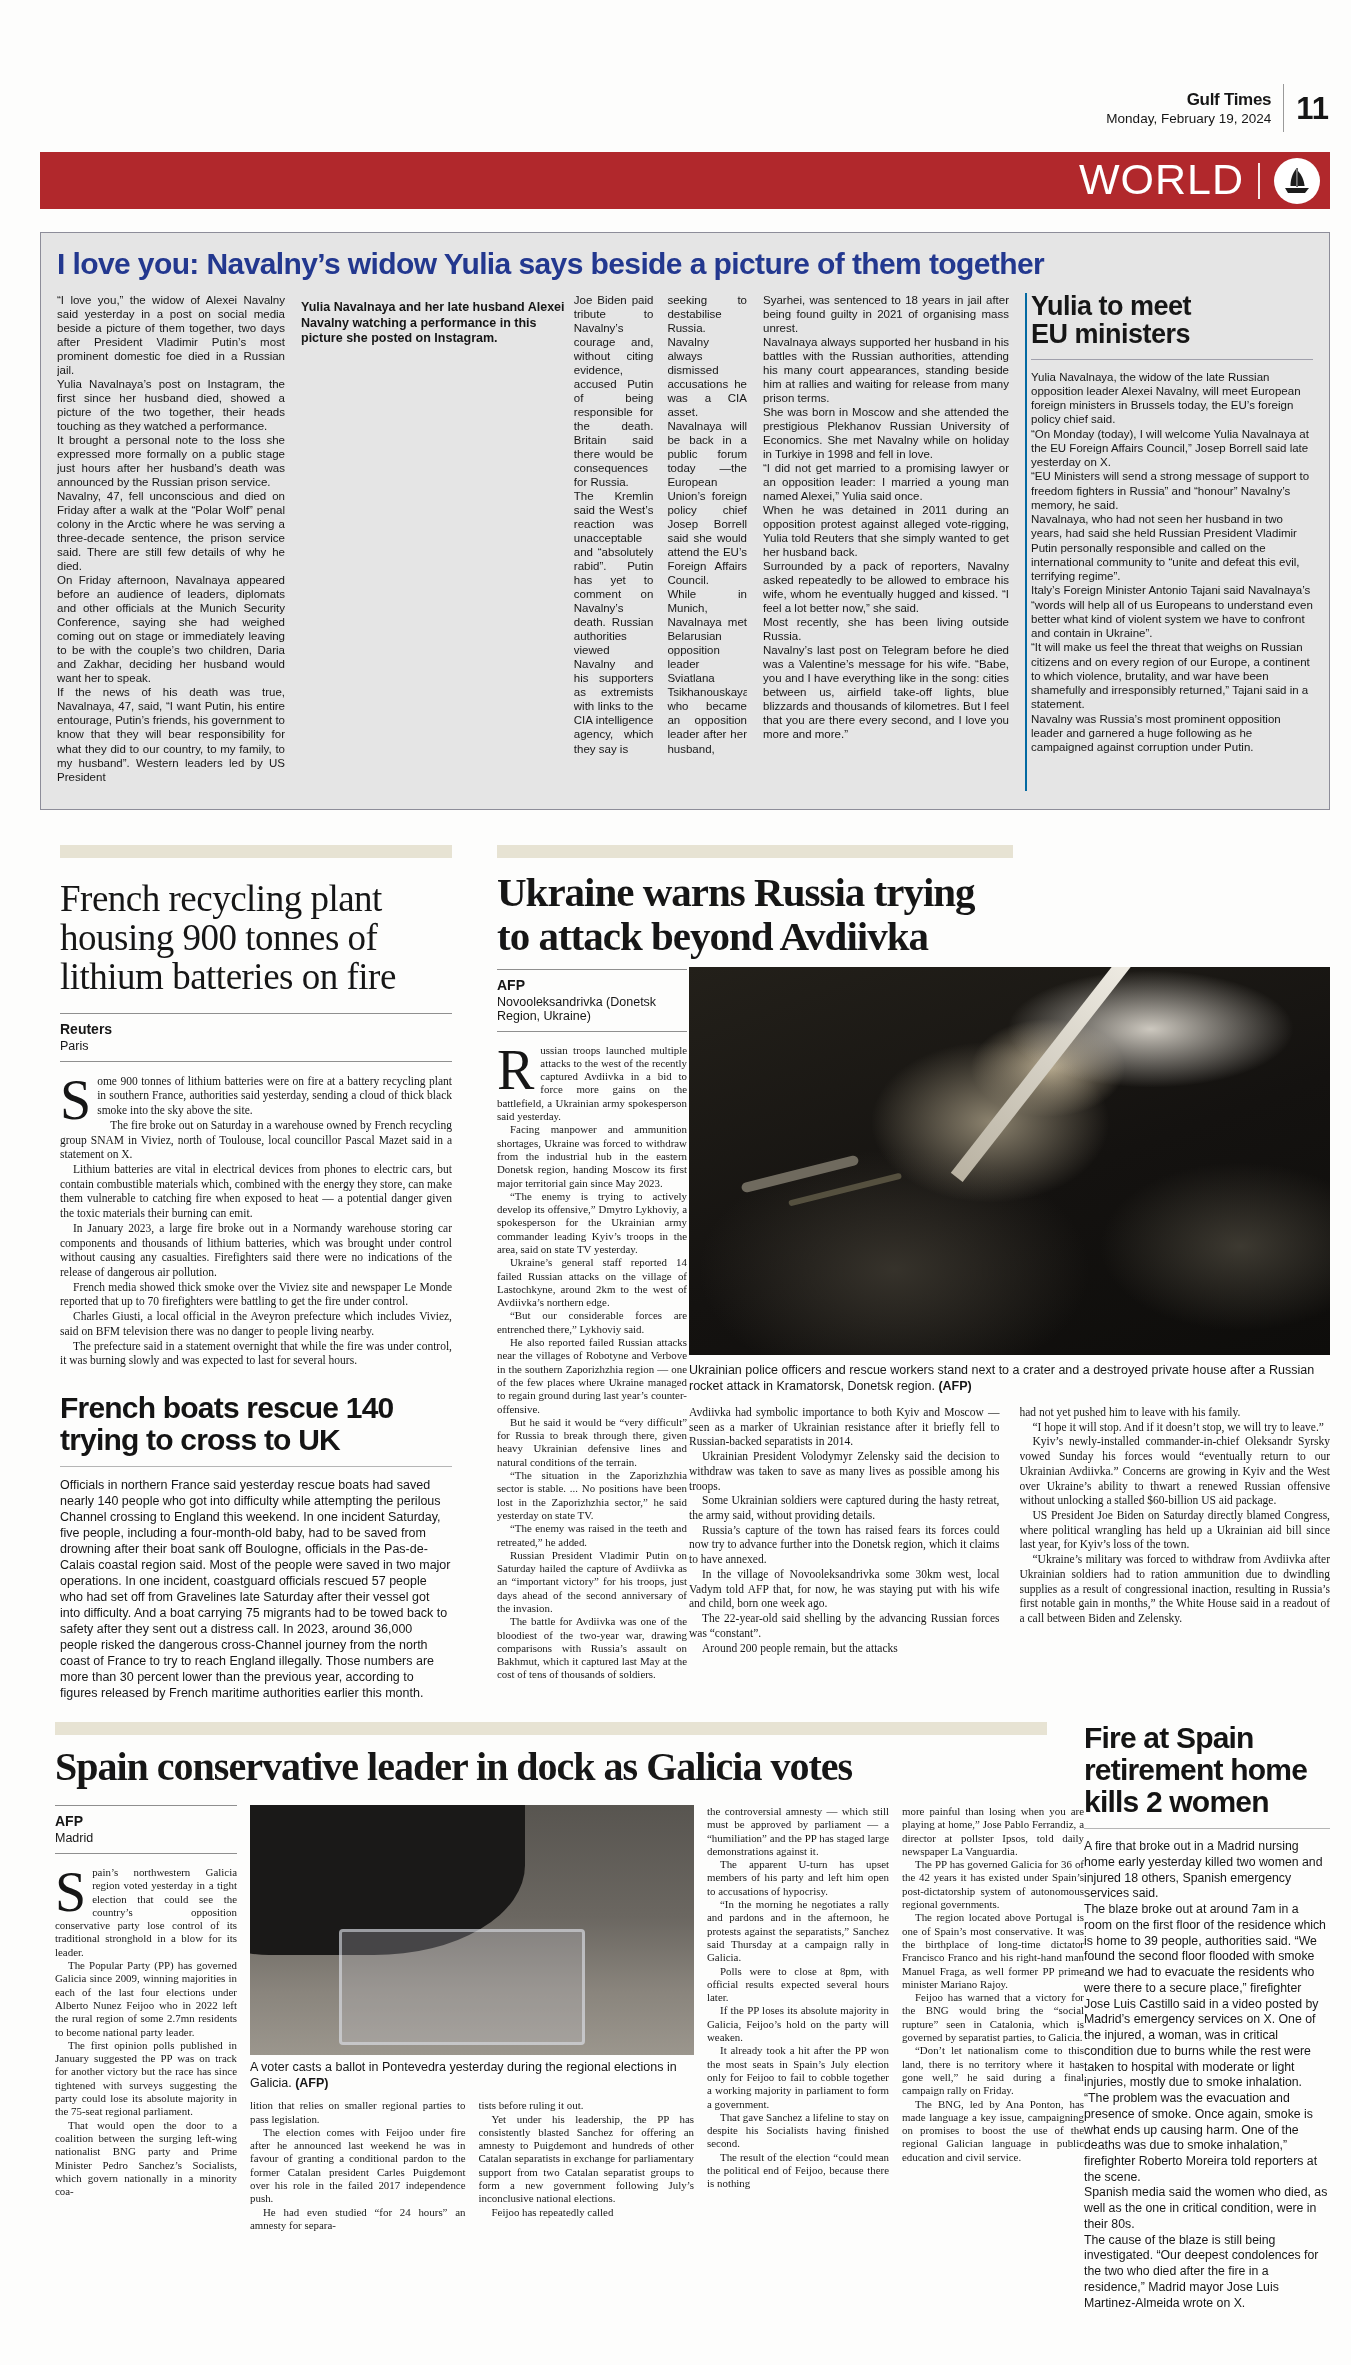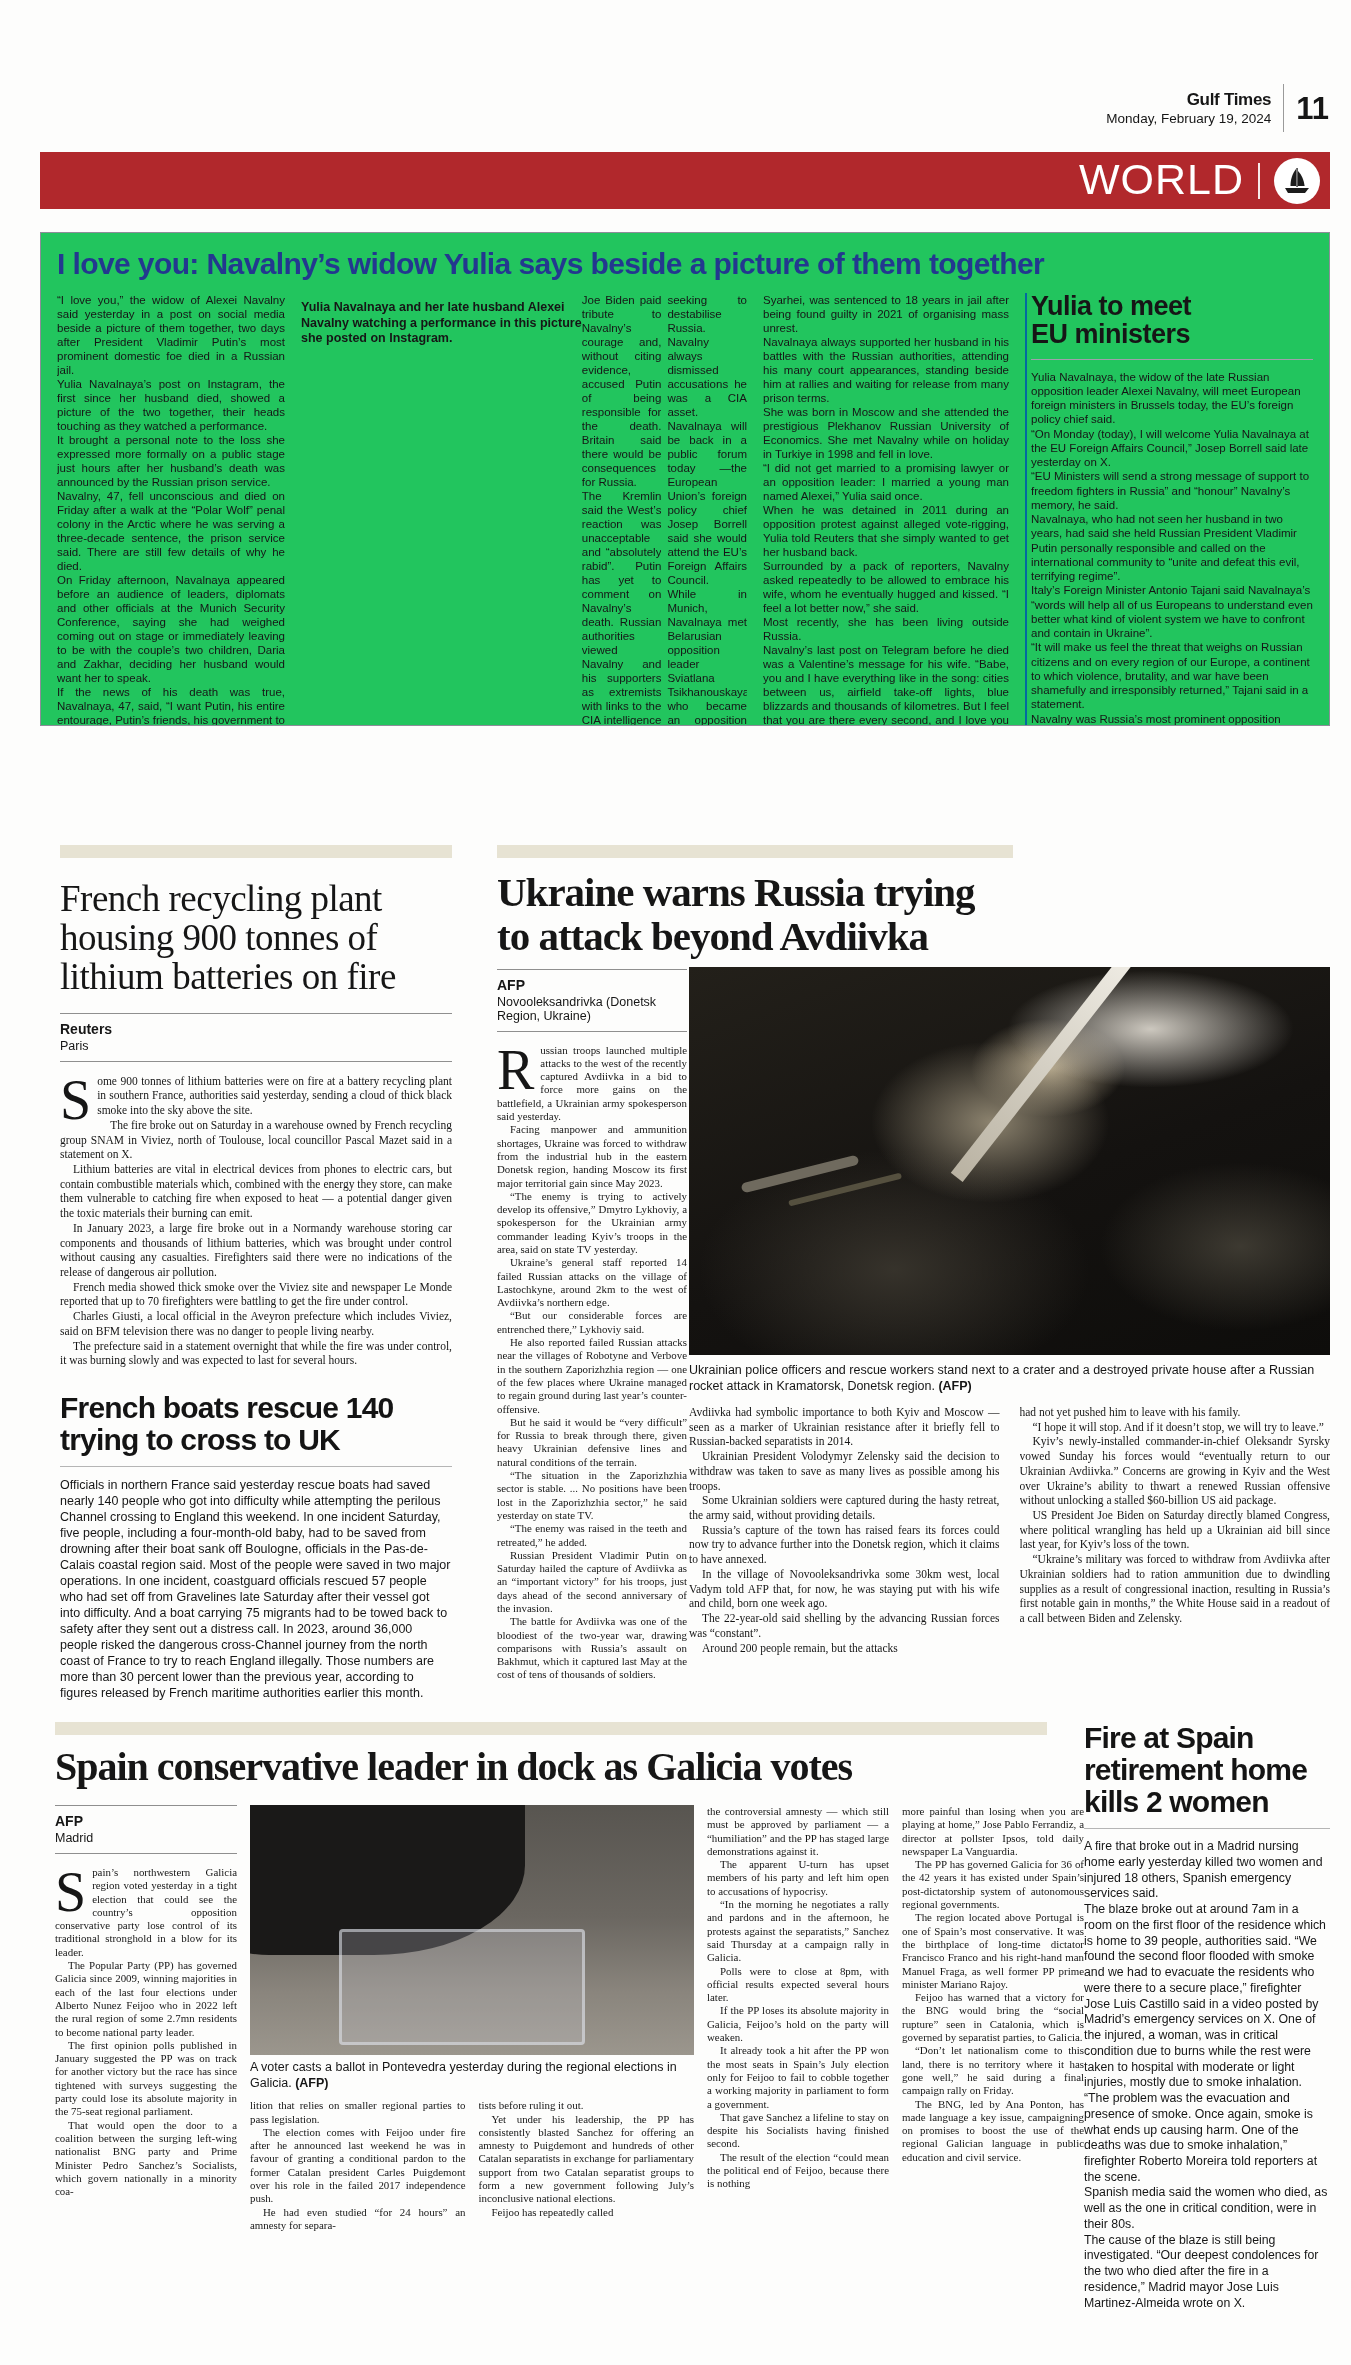--- a/index.html
+++ b/index.html
@@ -17,36 +17,36 @@
   .mast-page{font-size:31px;font-weight:bold;line-height:1}
 
   .banner{position:absolute;top:152px;left:40px;width:1290px;height:57px;background:#b1282c;
           display:flex;align-items:center;justify-content:flex-end;padding-right:10px;gap:14px}
   .banner-word{color:#fff;font-size:43px;letter-spacing:1px;line-height:1;margin-bottom:2px}
   .banner-sep{width:2px;height:36px;background:#fff;opacity:.9}
   .banner-badge{width:46px;height:46px;border-radius:50%;background:#fff;
                 display:flex;align-items:center;justify-content:center}
 
   
-  .nav-box{position:absolute;top:232px;left:40px;width:1290px;height:494px;background:#22c55e;
+  .nav-box{position:absolute;top:232px;left:40px;width:1290px;height:578px;background:#e5e5e5;
            border:1px solid #8d8d99;padding:12px 16px 14px;overflow:hidden}
   .nav-headline{color:#23388f;font-weight:bold;font-size:30px;letter-spacing:-.6px;
                 white-space:nowrap;margin:2px 0 12px}
   .nav-row{display:flex;gap:16px;height:498px;overflow:hidden}
   .nav-body{font-size:11.5px;line-height:1.22;text-align:justify}
   .nav-body p{margin:0}
   .nav-col1{flex:0 0 228px;overflow:hidden}
   .nav-mid{flex:0 0 446px;display:flex;overflow:hidden}
   .nav-col4{flex:0 0 246px;overflow:hidden}
   .nav-side{flex:1;border-left:2px solid #0369a1;padding-left:4px;overflow:hidden}
   .side-title p{font-size:27px;font-weight:bold;line-height:1.03;letter-spacing:-.5px}
   .side-rule{border-top:1px solid #a0a0ac;margin:10px 0}
   .side-body{font-size:11.5px;line-height:1.24}
   .nav-caption{font-weight:bold;font-size:12.5px;line-height:1.25;margin:7px 0 8px}
-  .nav-subrow{display:flex;gap:6px;flex:1;min-height:0}
+  .nav-subrow{display:flex;gap:14px;flex:1;min-height:0}
   .nav-subrow>div{flex:1;overflow:hidden}
 
   .nav-photo{height:294px;position:relative;overflow:hidden;background:
     radial-gradient(90px 60px at 14% 20%,rgba(240,226,160,.9),transparent 70%),
     radial-gradient(140px 100px at 34% 38%,rgba(216,140,200,.95),transparent 70%),
     radial-gradient(90px 130px at 26% 72%,rgba(226,168,92,.8),transparent 70%),
     radial-gradient(120px 90px at 52% 28%,rgba(168,120,200,.75),transparent 70%),
     radial-gradient(70px 40px at 90% 24%,rgba(235,222,122,.85),transparent 70%),
     radial-gradient(60px 40px at 72% 12%,rgba(200,212,240,.5),transparent 70%),
     linear-gradient(180deg,#241c30,#171224 60%,#120e1c)}

